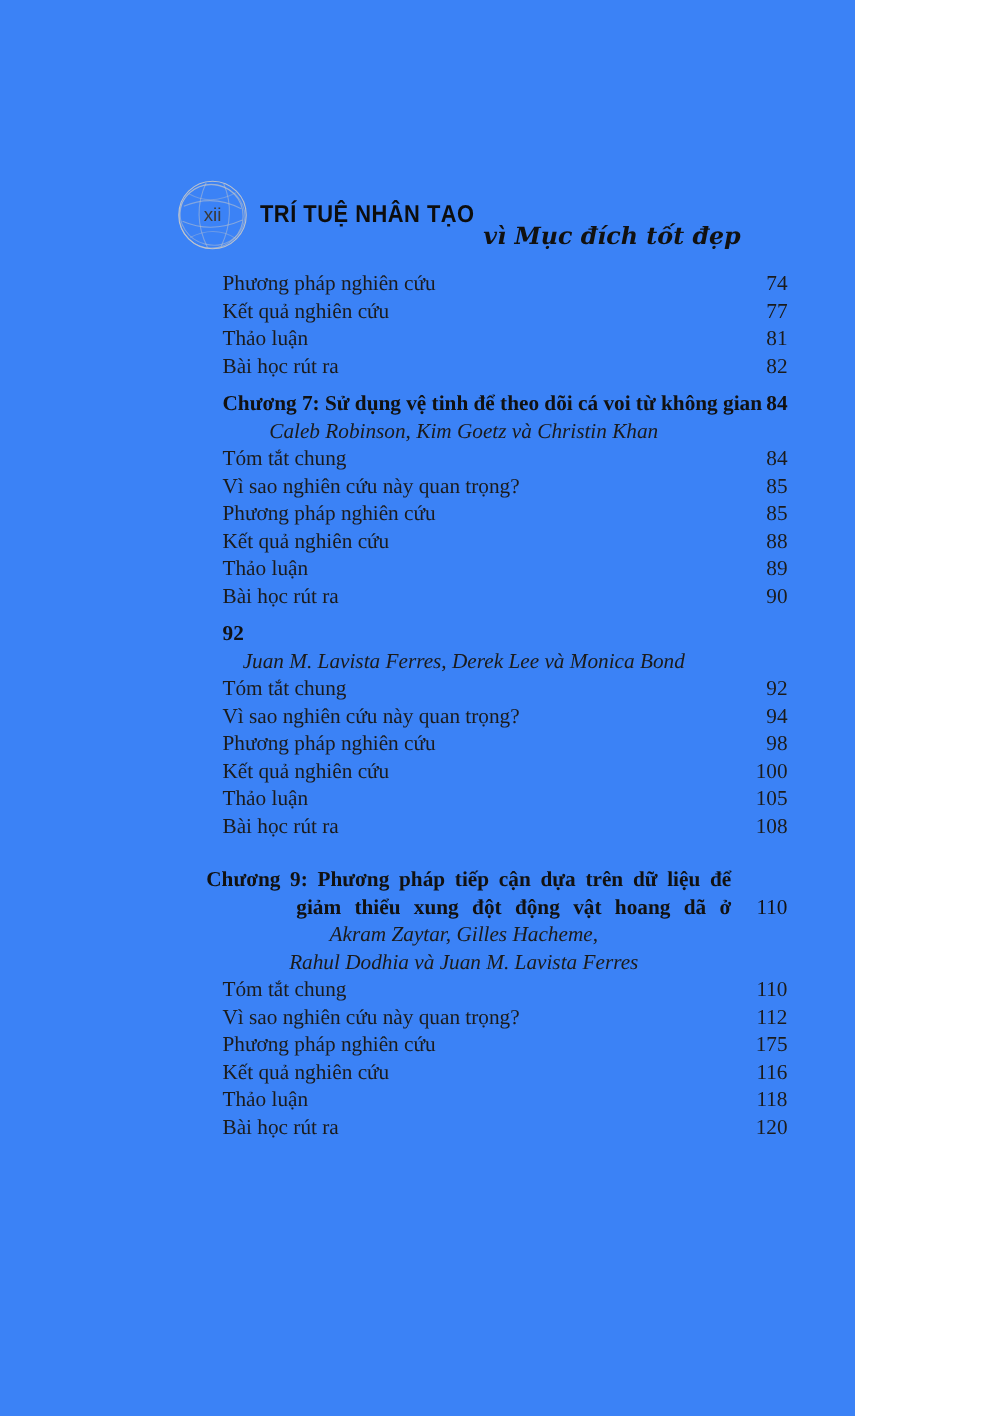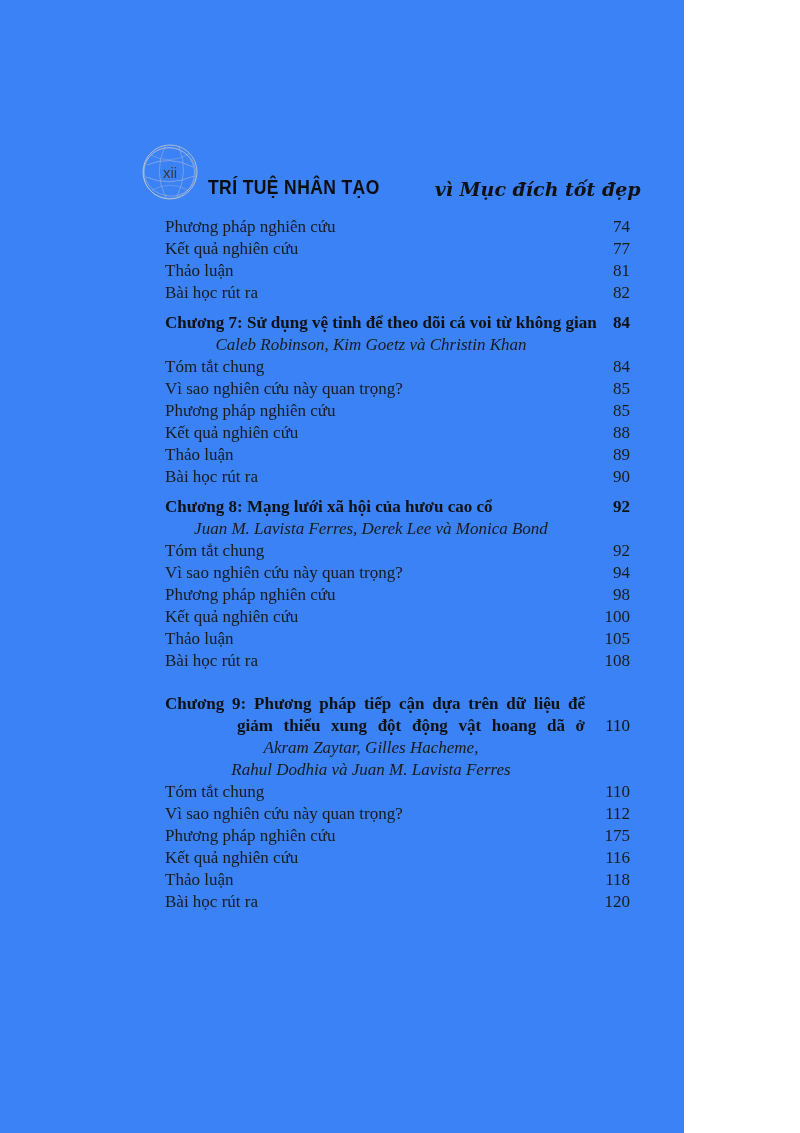--- a/index.html
+++ b/index.html
@@ -20,39 +20,39 @@
     position:relative;width:62px;height:62px;flex:0 0 62px;
   }
   .logo svg{position:absolute;left:0;top:0;}
   .logo .folio{
     position:absolute;left:0;top:0;width:62px;height:62px;
     display:flex;align-items:center;justify-content:center;
     font-family:"Liberation Sans","DejaVu Sans",sans-serif;
     font-size:15px;color:#3a3a3a;
   }
   .header-titles{
-    margin-left:7px;white-space:nowrap;display:flex;align-items:flex-end;gap:48px;
+    margin-left:7px;white-space:nowrap;display:flex;align-items:center;
   }
   .book-title{
     font-family:"Liberation Sans","DejaVu Sans",sans-serif;
     font-weight:800;font-size:17.5px;letter-spacing:.4px;
     color:#0d0d0d;transform:scaleY(1.12);transform-origin:left bottom;
     display:inline-block;
   }
   .book-subtitle{
     font-family:"DejaVu Serif","Liberation Serif",serif;
     font-style:italic;font-weight:bold;font-size:19px;
     color:#111;margin-left:7px;display:inline-block;margin-top:33px;
   }
   
   .toc{
     position:absolute;left:165px;top:216px;width:465px;
     font-size:17px;line-height:22px;
   }
-  .row{display:flex;justify-content:space-between;align-items:baseline;}
+  .row{display:flex;justify-content:space-between;align-items:baseline;margin-left:13px;}
   .row .lbl{white-space:nowrap;}
   .row .pg{white-space:nowrap;text-align:right;}
   .chapter{font-weight:bold;margin-top:8px;color:#111;}
   .authors{font-style:italic;text-align:center;padding-right:53px;color:#1b1b1b;}
   .chapter-block{position:relative;margin-top:21px;font-weight:bold;color:#111;}
   .chapter-block .jline{
     width:420px;text-align:justify;text-align-last:justify;
   }
   .chapter-block .jline.cont{margin-left:72px;width:348px;}
   .chapter-block .lastline{margin-left:72px;}
@@ -128,21 +128,20 @@
       </div>
       <div class="row">
         <span class="lbl">Thảo luận</span>
         <span class="pg">89</span>
       </div>
       <div class="row">
         <span class="lbl">Bài học rút ra</span>
         <span class="pg">90</span>
       </div>
       <div class="row chapter">
-        <span class="lbl">Chương 8: Mạng lưới xã hội của hươu cao cổ</span>
         <span class="pg">92</span>
       </div>
       <div class="authors">Juan M. Lavista Ferres, Derek Lee và Monica Bond</div>
       <div class="row">
         <span class="lbl">Tóm tắt chung</span>
         <span class="pg">92</span>
       </div>
       <div class="row">
         <span class="lbl">Vì sao nghiên cứu này quan trọng?</span>
         <span class="pg">94</span>

